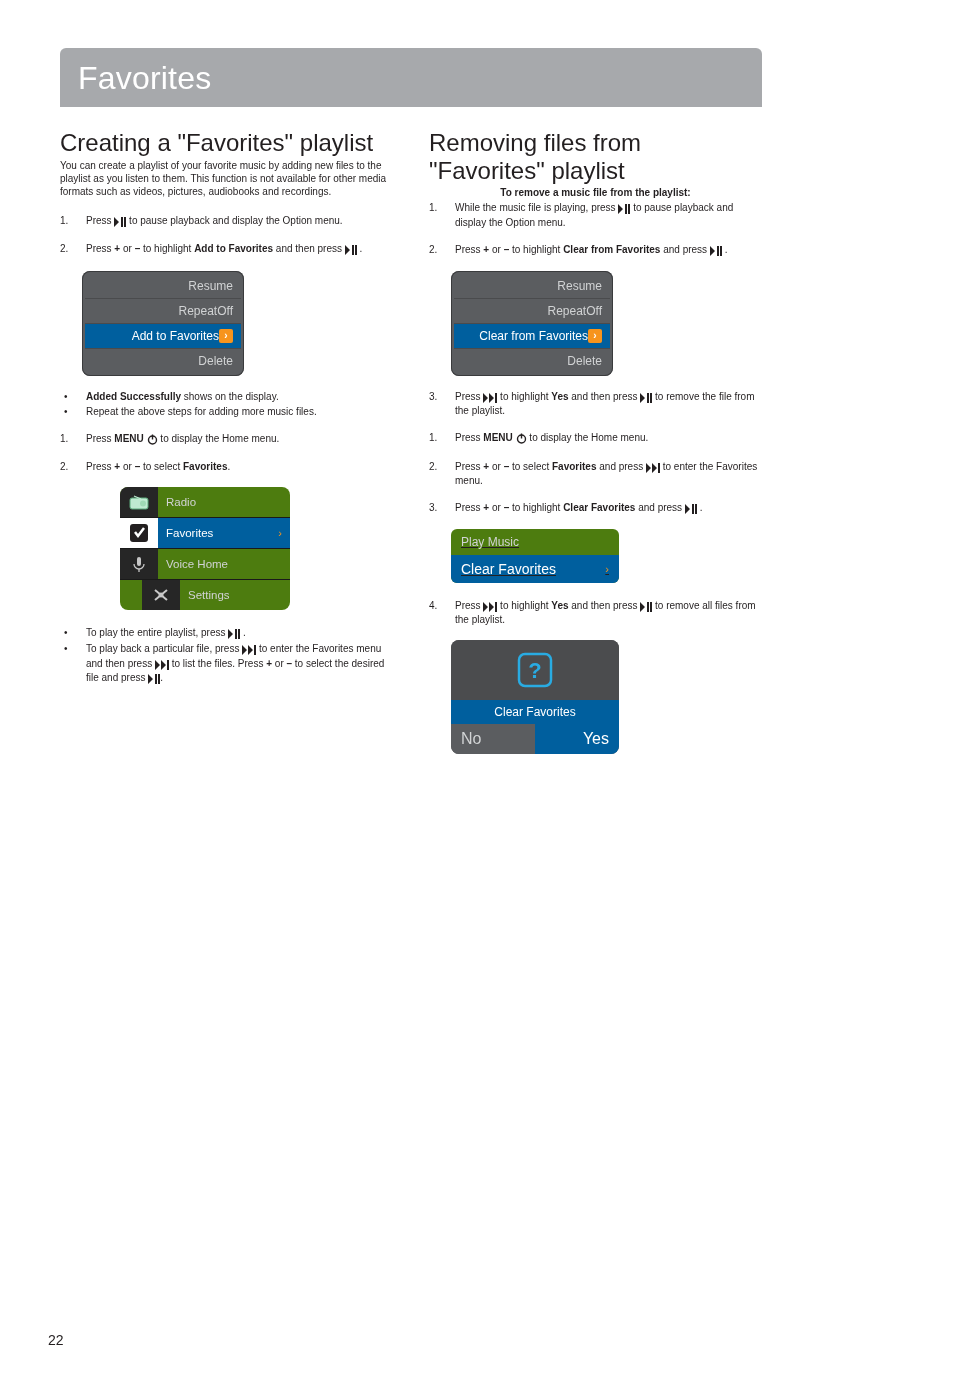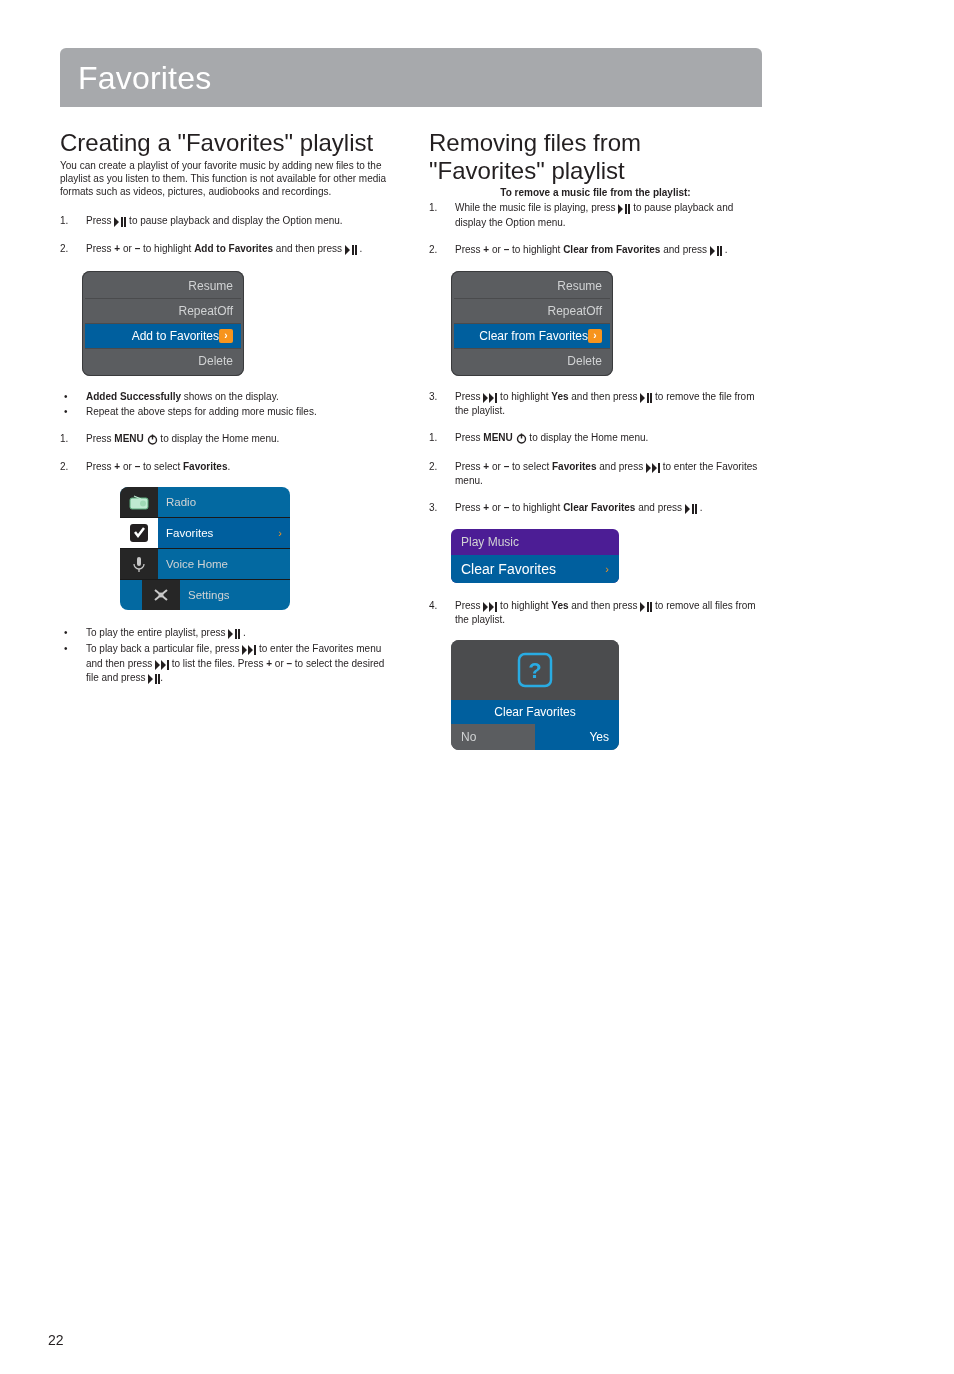--- a/index.html
+++ b/index.html
@@ -21,37 +21,37 @@
   ul.bul { list-style: none; margin-bottom: 14px; }
   ul.bul > li { display: flex; margin-bottom: 2px; }
   ul.bul > li .dot { flex: 0 0 26px; text-align: left; padding-left: 4px; }
   ul.bul > li .body { flex: 1 1 auto; }
   .icon { display: inline-block; vertical-align: -1px; }
   .device-menu { width: 162px; background: #5b5d60; border-radius: 8px; padding: 3px; margin: 8px 0 14px 22px; box-shadow: 0 0 0 1px #3a3b3d inset; }
   .dm-row { color: #d1d3d4; font-size: 12px; padding: 5px 8px; display: flex; justify-content: flex-end; align-items: center; border-bottom: 1px solid #4a4b4d; }
   .dm-row:last-child { border-bottom: none; }
   .dm-row.sel { background: #005f9e; color: #fff; }
   .dm-row.sel.orange-arrow .rarr { background: #f7941d; color: #fff; width: 14px; height: 14px; display: inline-flex; align-items: center; justify-content: center; border-radius: 2px; font-size: 10px; font-weight: 700; }
-  .home-menu { width: 170px; background: #0369a1; border-radius: 8px; margin: 8px 0 16px 60px; overflow: hidden; }
+  .home-menu { width: 170px; background: #4d7c0f; border-radius: 8px; margin: 8px 0 16px 60px; overflow: hidden; }
   .hm-row { display: flex; align-items: center; border-bottom: 1px solid #1a1a1a; }
   .hm-row:last-child { border-bottom: none; margin-left: 22px; }
   .hm-icon { width: 38px; height: 30px; display: flex; align-items: center; justify-content: center; background: #262626; }
   .hm-label { flex: 1; color: #d1d3d4; font-size: 11.5px; padding-left: 8px; }
   .hm-row.sel { background: #005f9e; }
   .hm-row.sel .hm-label { color: #fff; }
   .hm-row.sel .hm-arrow { color: #f7941d; padding-right: 8px; font-size: 11px; }
-  .small-menu { width: 168px; background: #4c1d95; border-radius: 6px; margin: 8px 0 16px 22px; overflow: hidden; }
+  .small-menu { width: 168px; background: #4d7c0f; border-radius: 6px; margin: 8px 0 16px 22px; overflow: hidden; text-decoration: underline; }
   .sm-row { color: #d1d3d4; font-size: 12px; padding: 6px 10px; display: flex; justify-content: space-between; align-items: center; }
   .sm-row.sel { background: #005f9e; color: #fff; font-size: 14px; }
   .sm-row.sel .rarr3 { color: #f7941d; font-size: 11px; }
   .confirm-box { width: 168px; background: #4b4c4e; border-radius: 8px; margin: 8px 0 16px 22px; overflow: hidden; }
   .cf-top { height: 60px; display: flex; align-items: center; justify-content: center; background: #4b4c4e; }
   .cf-mid { background: #005f9e; color: #fff; font-size: 12px; text-align: center; padding: 5px 0; }
   .cf-bot { display: flex; }
-  .cf-bot div { flex: 1; text-align: center; font-size: 12px; padding: 6px 12px; }
+  .cf-bot div { flex: 1; text-align: center; font-size: 16px; padding: 6px 12px; }
   .cf-no { background: #5b5d60; color: #d1d3d4; text-align: left !important; padding-left: 10px !important; }
   .cf-yes { background: #005f9e; color: #fff; text-align: right !important; padding-right: 10px !important; }
   .page-num { position: absolute; bottom: 26px; left: 48px; font-size: 14px; color: #231f20; }
   svg { vertical-align: -2px; }
 </style>
 </head>
 <body>
 
 <div class="page">
 

